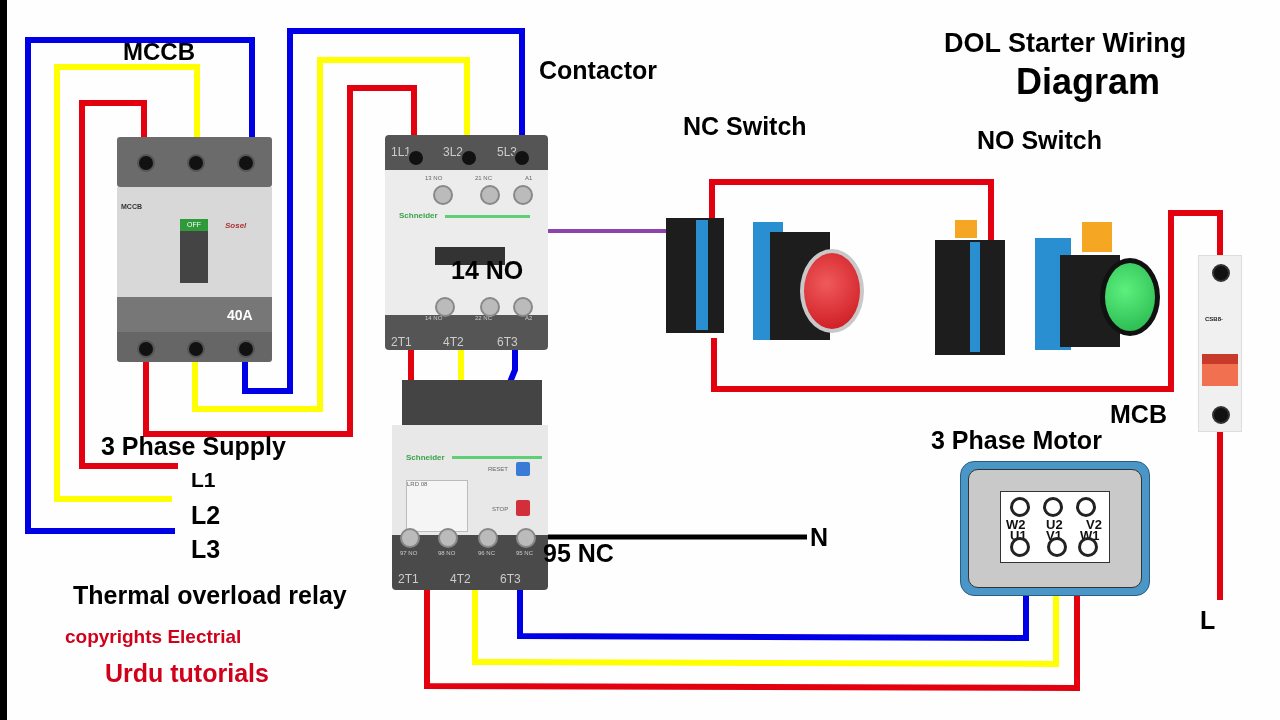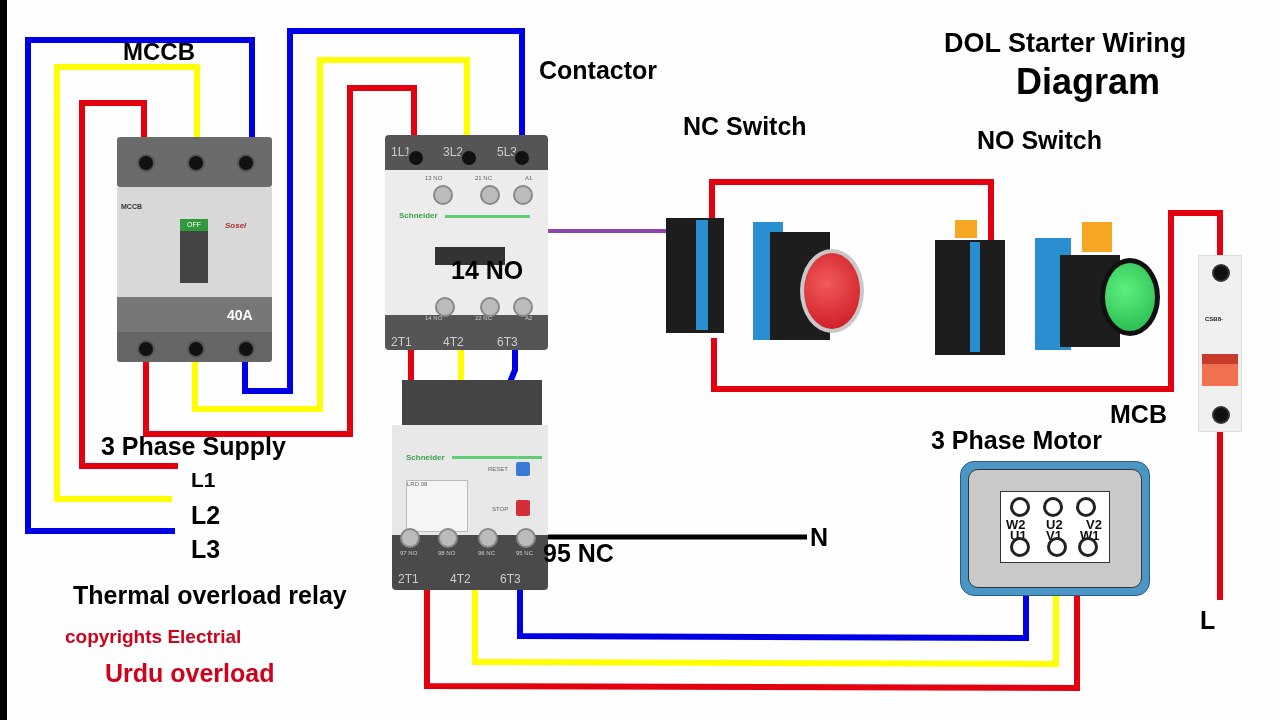--- a/index.html
+++ b/index.html
@@ -216,13 +216,13 @@
 <div class="lbl" style="left:191px;top:469px;font-size:21px;">L1</div>
 <div class="lbl" style="left:191px;top:503px;font-size:25px;">L2</div>
 <div class="lbl" style="left:191px;top:537px;font-size:25px;">L3</div>
 <div class="lbl" style="left:73px;top:583px;font-size:25px;">Thermal overload relay</div>
 <div class="lbl" style="left:543px;top:541px;font-size:25px;">95 NC</div>
 <div class="lbl" style="left:810px;top:525px;font-size:25px;">N</div>
 <div class="lbl" style="left:1110px;top:402px;font-size:25px;">MCB</div>
 <div class="lbl" style="left:931px;top:428px;font-size:25px;">3 Phase Motor</div>
 <div class="lbl" style="left:1200px;top:608px;font-size:25px;">L</div>
 <div class="lbl red-lbl" style="left:65px;top:627px;font-size:19px;">copyrights Electrial</div>
-<div class="lbl red-lbl" style="left:105px;top:661px;font-size:25px;">Urdu overload</div>
+<div class="lbl red-lbl" style="left:105px;top:661px;font-size:25px;">Urdu tutorials</div>
 
 </body></html>

